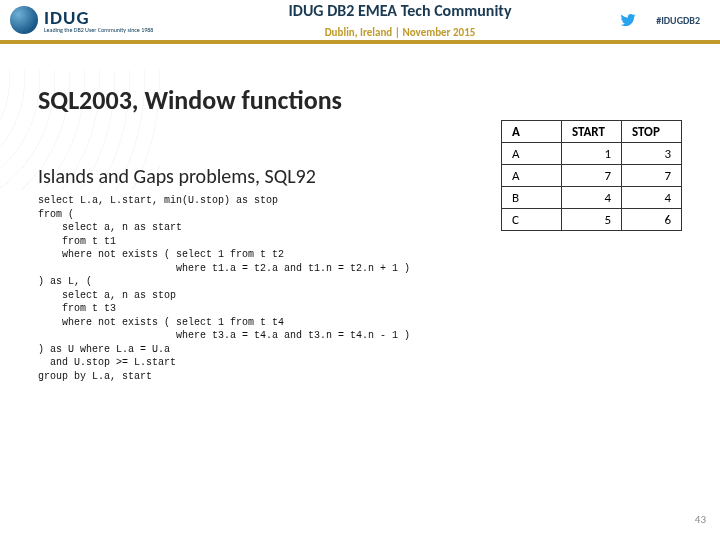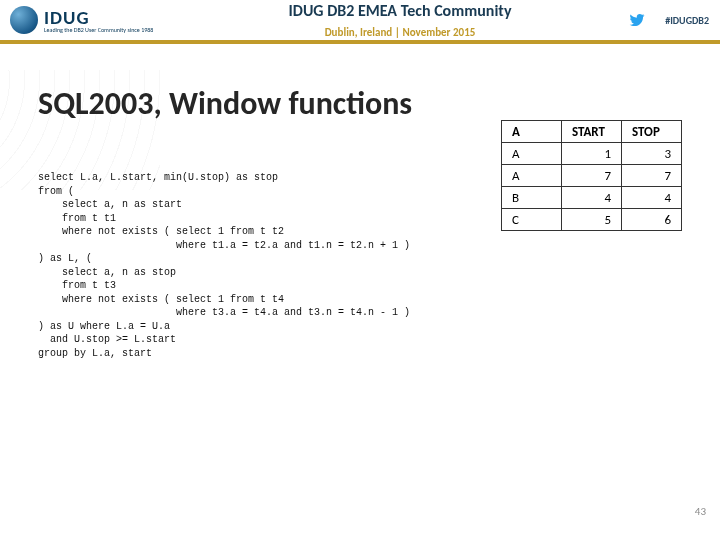--- a/index.html
+++ b/index.html
@@ -7,41 +7,41 @@
   .slide { position: relative; width: 720px; height: 540px; }
 
   .topbar { position: relative; height: 44px; width: 100%; display: flex; align-items: center; border-bottom: 4px solid #c09a2a; }
   .logo-wrap { display: flex; align-items: center; gap: 6px; padding-left: 10px; width: 200px; }
   .logo-globe { width: 28px; height: 28px; border-radius: 50%; background: radial-gradient(circle at 30% 30%, #6fb0d8 0%, #1a5a8a 70%, #0b3a5a 100%); flex: 0 0 auto; }
   .logo-txt { display: flex; flex-direction: column; line-height: 1; }
   .logo-main { font-weight: 700; color: #0b3a5a; font-size: 19px; letter-spacing: 1px; }
   .logo-sub { font-size: 6px; color: #0b3a5a; }
   .conf-title { flex: 1; text-align: center; font-weight: 700; font-size: 16px; color: #193a52; }
   .conf-sub { color: #c09a2a; font-weight: 700; font-size: 11px; display: block; margin-top: 6px; }
-  .hash-wrap { display: flex; align-items: center; gap: 20px; width: 120px; justify-content: flex-end; padding-right: 11px; }
+  .hash-wrap { display: flex; align-items: center; gap: 20px; width: 120px; justify-content: flex-end; padding-right: 20px; }
   .bird { width: 16px; height: 16px; fill: #2aa3ef; }
   .hashtag { font-size: 10px; font-weight: 700; color: #2a4a66; }
 
   .bg-deco { position: absolute; left: -40px; top: 70px; width: 200px; height: 120px; pointer-events: none; background:
     repeating-radial-gradient(circle at -40px 10px, rgba(0,0,0,0) 0 14px, rgba(0,0,0,0.03) 14px 15px);
   }
 
   .body { position: relative; padding: 40px 38px 0 38px; }
-  .title { font-size: 32px; font-weight: 700; color: #262626; margin-bottom: 48px; }
+  .title { font-size: 26px; font-weight: 700; color: #262626; margin-bottom: 48px; }
   .subtitle { font-size: 20px; font-weight: 400; color: #262626; margin-bottom: 6px; }
 
   .tbl { position: absolute; right: 38px; top: 120px; border-collapse: collapse; font-size: 13px; }
   .tbl th, .tbl td { border: 1px solid #333; padding: 3px 10px; min-width: 60px; background: #fff; }
   .tbl th { font-weight: 700; text-align: left; background: #fff; }
   .tbl td.num { text-align: right; }
   .tbl td.cat { text-align: left; }
 
   .code { font-family: "Courier New", monospace; font-size: 10px; color: #111; white-space: pre; line-height: 1.35; margin-top: 4px; }
 
-  .pagenum { position: absolute; right: 14px; bottom: 22px; font-size: 11px; color: #8a8a8a; }
+  .pagenum { position: absolute; right: 14px; bottom: 14px; font-size: 11px; color: #8a8a8a; }
 </style>
 </head>
 <body>
 
 <div class="slide">
 
   <div class="topbar">
     <div class="logo-wrap">
       <div class="logo-globe"></div>
       <div class="logo-txt">
@@ -58,20 +58,21 @@
           <path d="M23 4.9c-.8.4-1.7.6-2.6.8.9-.6 1.6-1.5 2-2.5-.9.5-1.9.9-2.9 1.1C18.6 3.4 17.4 3 16.1 3c-2.5 0-4.5 2-4.5 4.5 0 .4 0 .7.1 1C7.9 8.3 4.6 6.5 2.3 3.8c-.4.7-.6 1.5-.6 2.3 0 1.6.8 3 2 3.8-.7 0-1.5-.2-2.1-.6v.1c0 2.2 1.6 4 3.6 4.5-.4.1-.8.2-1.2.2-.3 0-.6 0-.9-.1.6 1.8 2.3 3.1 4.3 3.2-1.6 1.2-3.5 1.9-5.7 1.9H1c2 1.3 4.4 2 7 2 8.4 0 13-7 13-13v-.6c.9-.6 1.6-1.4 2-2.3z"></path>
         </svg>
       <span class="hashtag">#IDUGDB2</span>
     </div>
   </div>
 
   <div class="bg-deco"></div>
 
   <div class="body">
     <div class="title">SQL2003, Window functions</div>
+    <div class="subtitle">Islands and Gaps problems, SQL92</div>
     <pre class="code">select L.a, L.start, min(U.stop) as stop
 from (
     select a, n as start
     from t t1
     where not exists ( select 1 from t t2
                        where t1.a = t2.a and t1.n = t2.n + 1 )
 ) as L, (
     select a, n as stop
     from t t3
     where not exists ( select 1 from t t4

